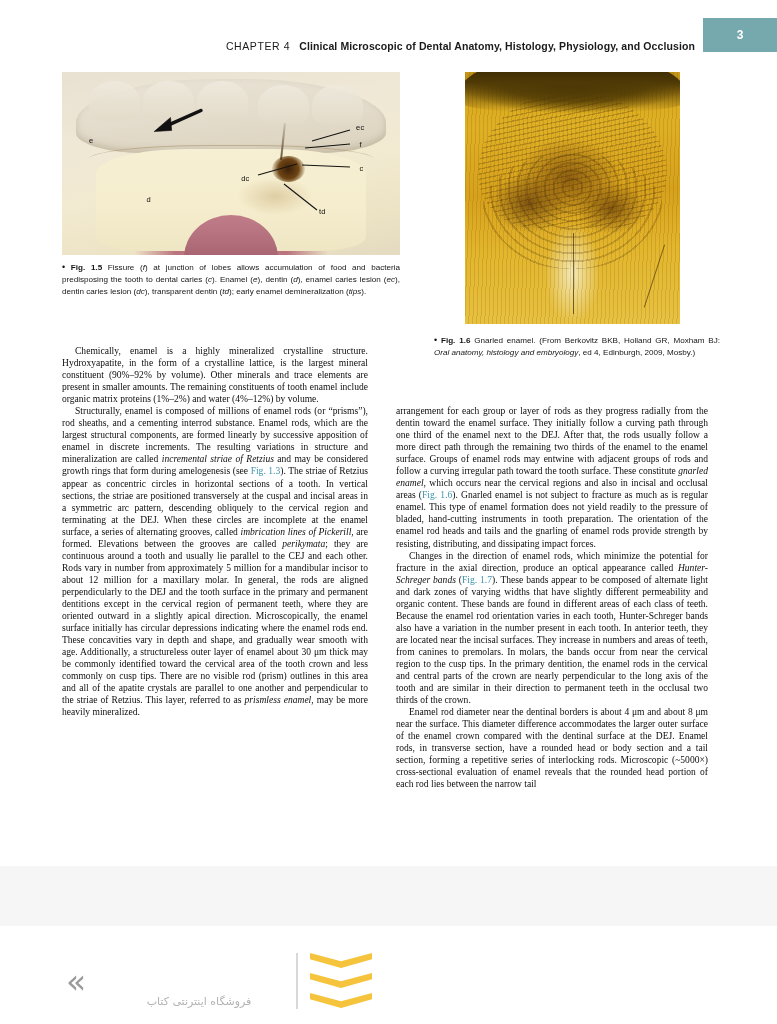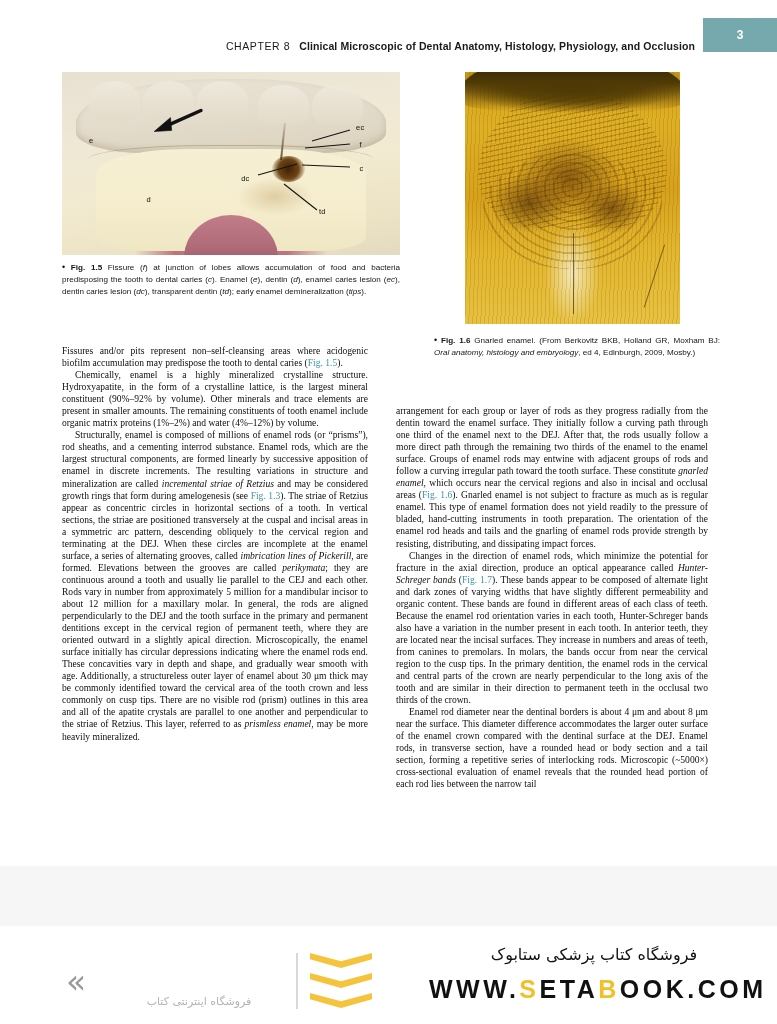--- a/index.html
+++ b/index.html
@@ -402,21 +402,21 @@
     width: 777px;
     background: rgba(0,0,0,0.035);
     pointer-events: none;
   }
 </style>
 </head>
 <body>
 
 <div class="page-header">
   <div class="header-text">
-    <span class="header-chapter">CHAPTER 8</span><span class="header-title">Clinical Microscopic of Dental Anatomy, Histology, Physiology, and Occlusion</span>
+    <span class="header-chapter">CHAPTER 4</span><span class="header-title">Clinical Microscopic of Dental Anatomy, Histology, Physiology, and Occlusion</span>
   </div>
 </div>
 <div class="page-number-badge">
   <span>3</span>
 </div>
 
 <div class="fig15-wrap">
   <div class="fig15-photo">
     <div class="f15-crown"></div>
     <div class="f15-cusp" style="left:8%;"></div>
@@ -475,21 +475,20 @@
   </div>
 </div>
 
 <div class="caption caption-16">
   <span class="bullet">•</span>
   <span class="fig-no">Fig. 1.6</span>
   <span id="cap16"> Gnarled enamel. (From Berkovitz BKB, Holland GR, Moxham BJ: <i>Oral anatomy, histology and embryology</i>, ed 4, Edinburgh, 2009, Mosby.)</span>
 </div>
 
 <div class="col col-left" id="colLeft">
-    <p class="first">Fissures and/or pits represent non–self-cleansing areas where acidogenic biofilm accumulation may predispose the tooth to dental caries (<span class="figref">Fig. 1.5</span>).</p>
     <p class="">Chemically, enamel is a highly mineralized crystalline structure. Hydroxyapatite, in the form of a crystalline lattice, is the largest mineral constituent (90%–92% by volume). Other minerals and trace elements are present in smaller amounts. The remaining constituents of tooth enamel include organic matrix proteins (1%–2%) and water (4%–12%) by volume.</p>
     <p class="">Structurally, enamel is composed of millions of enamel rods (or “prisms”), rod sheaths, and a cementing interrod substance. Enamel rods, which are the largest structural components, are formed linearly by successive apposition of enamel in discrete increments. The resulting variations in structure and mineralization are called <i>incremental striae of Retzius</i> and may be considered growth rings that form during amelogenesis (see <span class="figref">Fig. 1.3</span>). The striae of Retzius appear as concentric circles in horizontal sections of a tooth. In vertical sections, the striae are positioned transversely at the cuspal and incisal areas in a symmetric arc pattern, descending obliquely to the cervical region and terminating at the DEJ. When these circles are incomplete at the enamel surface, a series of alternating grooves, called <i>imbrication lines of Pickerill</i>, are formed. Elevations between the grooves are called <i>perikymata</i>; they are continuous around a tooth and usually lie parallel to the CEJ and each other. Rods vary in number from approximately 5 million for a mandibular incisor to about 12 million for a maxillary molar. In general, the rods are aligned perpendicularly to the DEJ and the tooth surface in the primary and permanent dentitions except in the cervical region of permanent teeth, where they are oriented outward in a slightly apical direction. Microscopically, the enamel surface initially has circular depressions indicating where the enamel rods end. These concavities vary in depth and shape, and gradually wear smooth with age. Additionally, a structureless outer layer of enamel about 30 μm thick may be commonly identified toward the cervical area of the tooth crown and less commonly on cusp tips. There are no visible rod (prism) outlines in this area and all of the apatite crystals are parallel to one another and perpendicular to the striae of Retzius. This layer, referred to as <i>prismless enamel</i>, may be more heavily mineralized.</p>
   </div>
 <div class="col col-right" id="colRight">
     <p class="first">arrangement for each group or layer of rods as they progress radially from the dentin toward the enamel surface. They initially follow a curving path through one third of the enamel next to the DEJ. After that, the rods usually follow a more direct path through the remaining two thirds of the enamel to the enamel surface. Groups of enamel rods may entwine with adjacent groups of rods and follow a curving irregular path toward the tooth surface. These constitute <i>gnarled enamel</i>, which occurs near the cervical regions and also in incisal and occlusal areas (<span class="figref">Fig. 1.6</span>). Gnarled enamel is not subject to fracture as much as is regular enamel. This type of enamel formation does not yield readily to the pressure of bladed, hand-cutting instruments in tooth preparation. The orientation of the enamel rod heads and tails and the gnarling of enamel rods provide strength by resisting, distributing, and dissipating impact forces.</p>
     <p class="">Changes in the direction of enamel rods, which minimize the potential for fracture in the axial direction, produce an optical appearance called <i>Hunter-Schreger bands</i> (<span class="figref">Fig. 1.7</span>). These bands appear to be composed of alternate light and dark zones of varying widths that have slightly different permeability and organic content. These bands are found in different areas of each class of teeth. Because the enamel rod orientation varies in each tooth, Hunter-Schreger bands also have a variation in the number present in each tooth. In anterior teeth, they are located near the incisal surfaces. They increase in numbers and areas of teeth, from canines to premolars. In molars, the bands occur from near the cervical region to the cusp tips. In the primary dentition, the enamel rods in the cervical and central parts of the crown are nearly perpendicular to the long axis of the tooth and are similar in their direction to permanent teeth in the occlusal two thirds of the crown.</p>
     <p class="">Enamel rod diameter near the dentinal borders is about 4 μm and about 8 μm near the surface. This diameter difference accommodates the larger outer surface of the enamel crown compared with the dentinal surface at the DEJ. Enamel rods, in transverse section, have a rounded head or body section and a tail section, forming a repetitive series of interlocking rods. Microscopic (~5000×) cross-sectional evaluation of enamel reveals that the rounded head portion of each rod lies between the narrow tail</p>
   </div>
 
 <div class="scanband" style="top:866px;height:60px;"></div>
@@ -500,18 +499,14 @@
     <div class="logo-guillemet">«</div>
     <div class="logo-sub">فروشگاه اینترنتی کتاب</div>
     <div class="logo-divider"></div>
     <div class="logo-chevrons">
       <div class="chev c1"></div>
       <div class="chev c2"></div>
       <div class="chev c3"></div>
     </div>
   </div>
 
-  <div class="banner-right">
-    <div class="banner-fa">فروشگاه کتاب پزشکی ستابوک</div>
-    <div class="banner-url" id="bannerUrl"><span>WWW.</span><span class="hl">S</span><span>ETA</span><span class="hl">B</span><span>OOK.COM</span></div>
-  </div>
 
 </div>
 
 </body></html>

